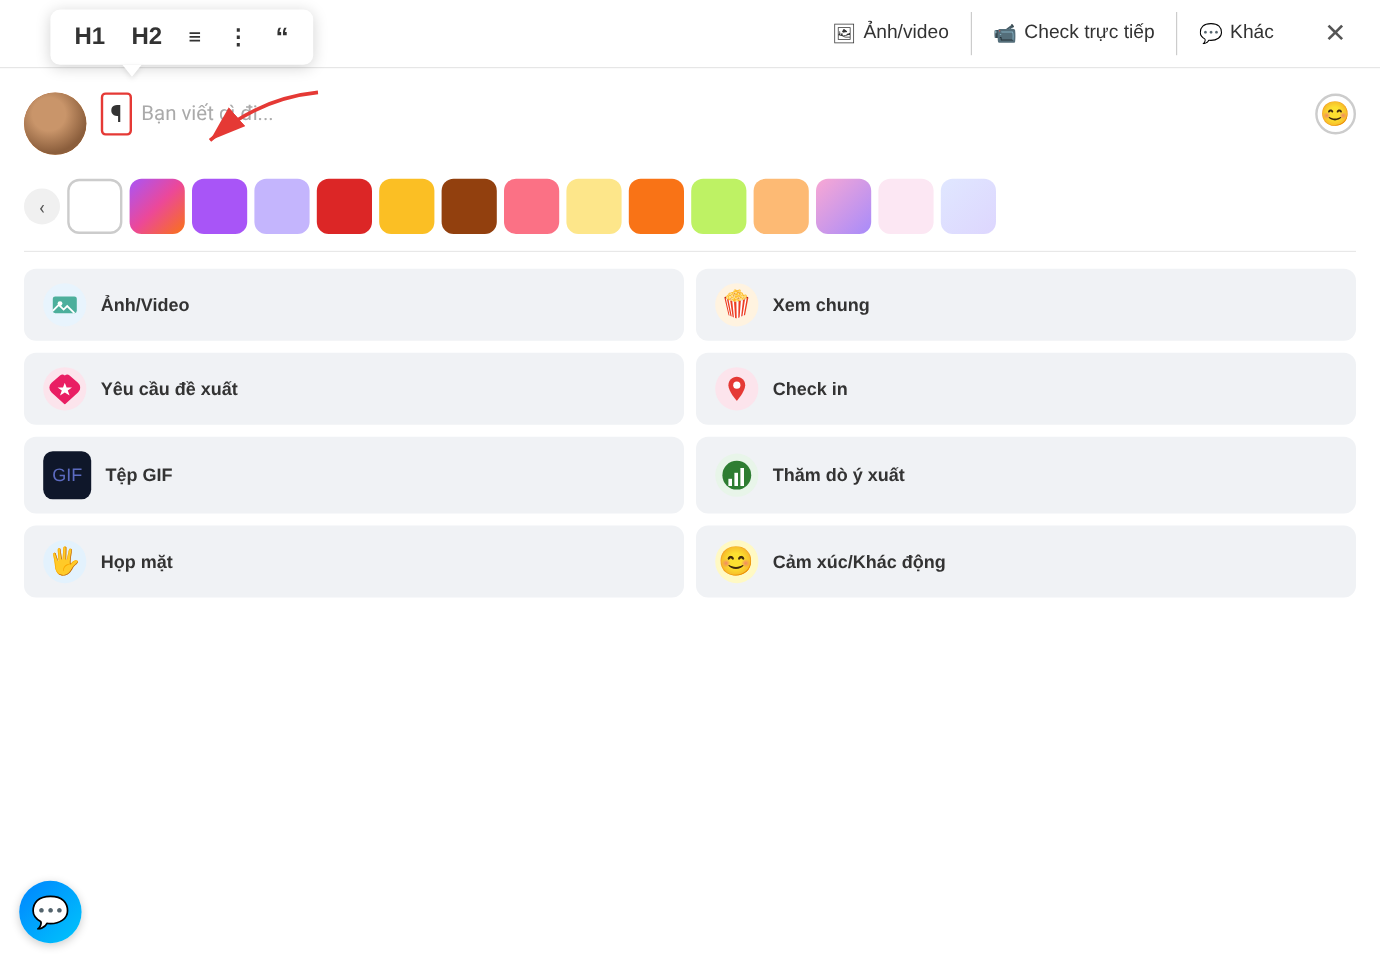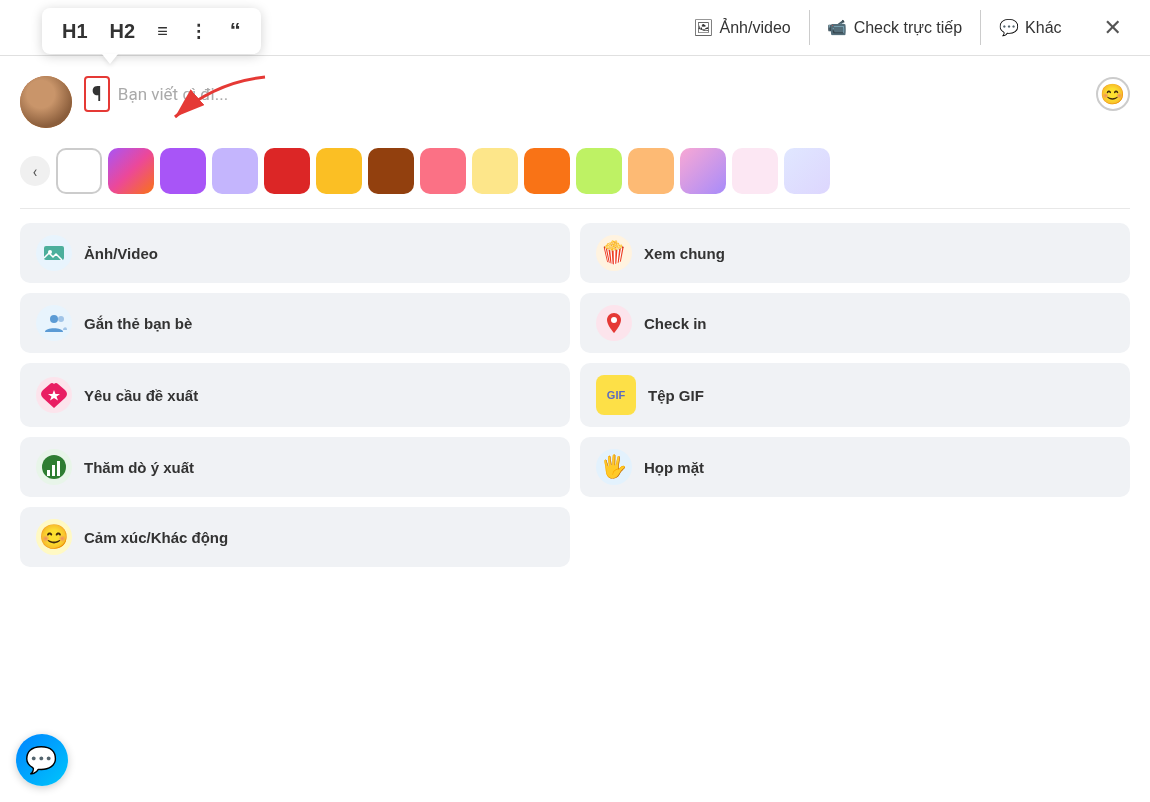--- a/index.html
+++ b/index.html
@@ -332,54 +332,43 @@
       <span>Ảnh/Video</span>
     </button>
 
     <button class="action-btn">
       <div class="action-icon" style="background:#fff3e0;">
         <span style="font-size:22px">🍿</span>
       </div>
       <span>Xem chung</span>
     </button>
 
-    <button class="action-btn">
-      <div class="action-icon" style="background:#e8f4fd;">
+
+    <button class="action-btn">
+      <div class="action-icon" style="background:#fce4ec;">
         <svg width="26" height="26" viewBox="0 0 26 26" fill="none">
-          <circle cx="13" cy="9" r="4" fill="#5b9bd5"></circle>
-          <path d="M4 22 c0-5 18-5 18 0" fill="#5b9bd5"></path>
-          <circle cx="20" cy="9" r="3" fill="#a0c4e8"></circle>
-          <path d="M22 20 c0-3 4-4 4 0" fill="#a0c4e8"></path>
+          <path d="M13 2 Q15 0 17 2 L24 8 Q28 12 24 16 L13 26 L2 16 Q-2 12 2 8 L9 2 Q11 0 13 2Z" fill="#e91e63"></path>
+          <polygon points="13,8 14.5,12 19,12 15.5,14.5 17,18.5 13,16 9,18.5 10.5,14.5 7,12 11.5,12" fill="#fff"></polygon>
         </svg>
       </div>
-      <span>Gắn thẻ bạn bè</span>
+      <span>Yêu cầu đề xuất</span>
     </button>
 
     <button class="action-btn">
       <div class="action-icon" style="background:#fce4ec;">
         <svg width="24" height="24" viewBox="0 0 24 24" fill="none">
           <path d="M12 2 C8.1 2 5 5.1 5 9 C5 14.2 12 22 12 22 C12 22 19 14.2 19 9 C19 5.1 15.9 2 12 2Z" fill="#e53935"></path>
           <circle cx="12" cy="9" r="3" fill="#fff"></circle>
         </svg>
       </div>
       <span>Check in</span>
     </button>
 
     <button class="action-btn">
-      <div class="action-icon" style="background:#fce4ec;">
-        <svg width="26" height="26" viewBox="0 0 26 26" fill="none">
-          <path d="M13 2 Q15 0 17 2 L24 8 Q28 12 24 16 L13 26 L2 16 Q-2 12 2 8 L9 2 Q11 0 13 2Z" fill="#e91e63"></path>
-          <polygon points="13,8 14.5,12 19,12 15.5,14.5 17,18.5 13,16 9,18.5 10.5,14.5 7,12 11.5,12" fill="#fff"></polygon>
-        </svg>
-      </div>
-      <span>Yêu cầu đề xuất</span>
-    </button>
-
-    <button class="action-btn">
-      <div class="action-icon" style="background:#fde047; border-radius: 8px; font-weight:700; font-size:11px; color:#5c6bc0; width:40px; height:40px;">
+      <div class="action-icon" style="background:#0f172a; border-radius: 8px; font-weight:400; font-size:15px; color:#5c6bc0; width:40px; height:40px;">
         GIF
       </div>
       <span>Tệp GIF</span>
     </button>
 
     <button class="action-btn">
       <div class="action-icon" style="background:#e8f5e9;">
         <svg width="26" height="26" viewBox="0 0 26 26" fill="none">
           <circle cx="13" cy="13" r="12" fill="#2e7d32"></circle>
           <rect x="6" y="16" width="3" height="6" fill="#fff"></rect>

